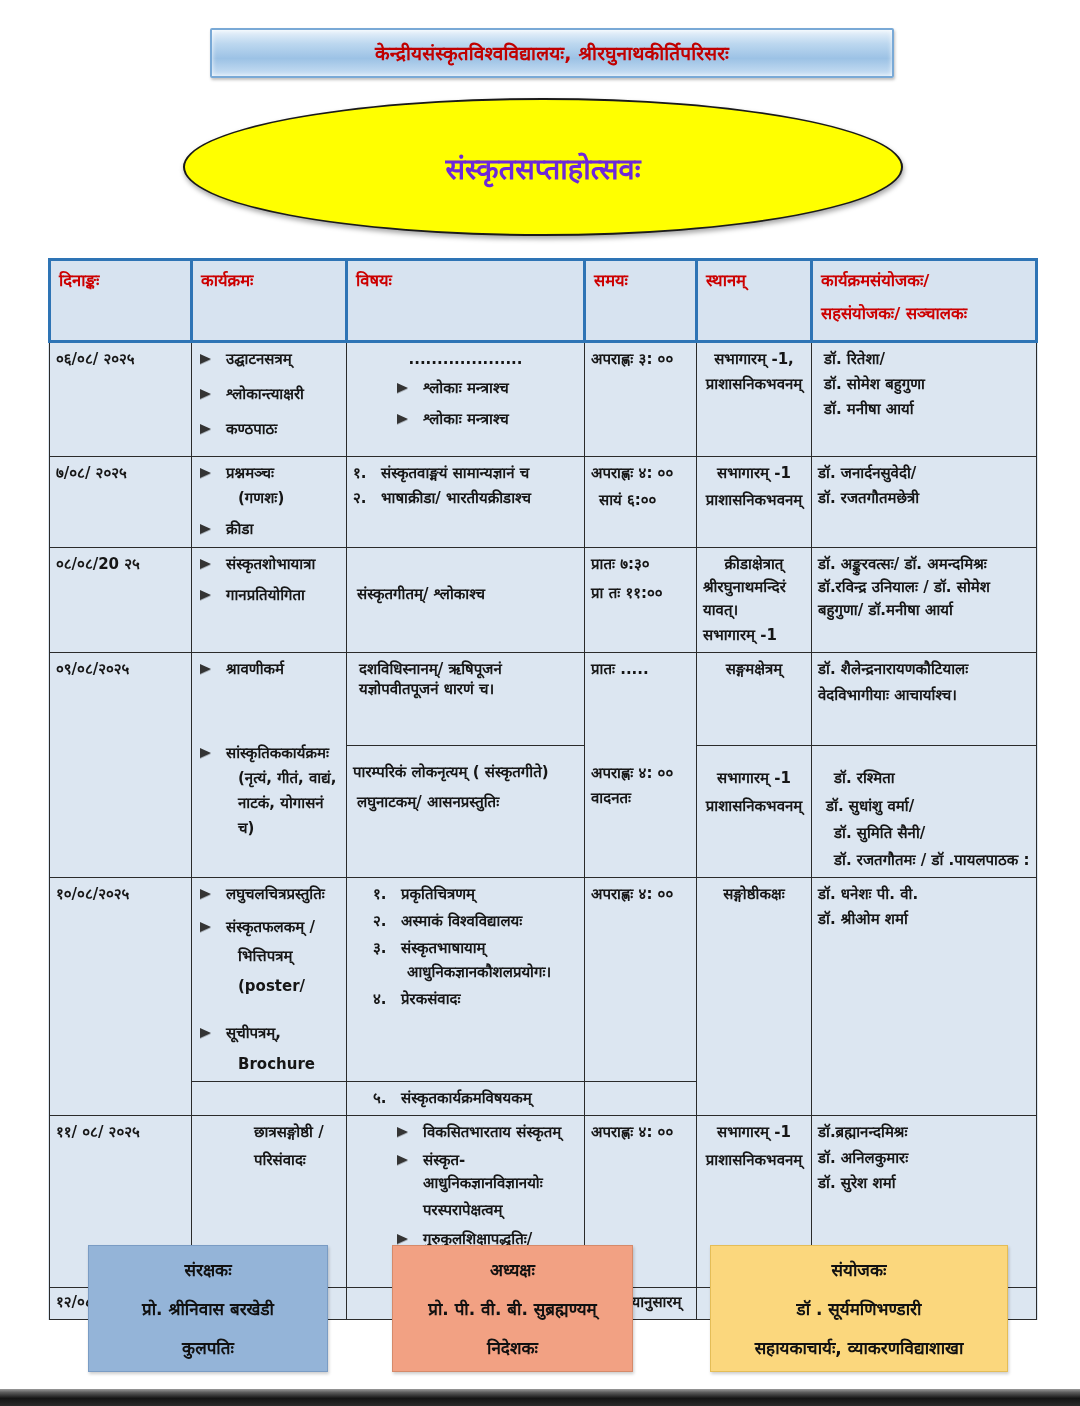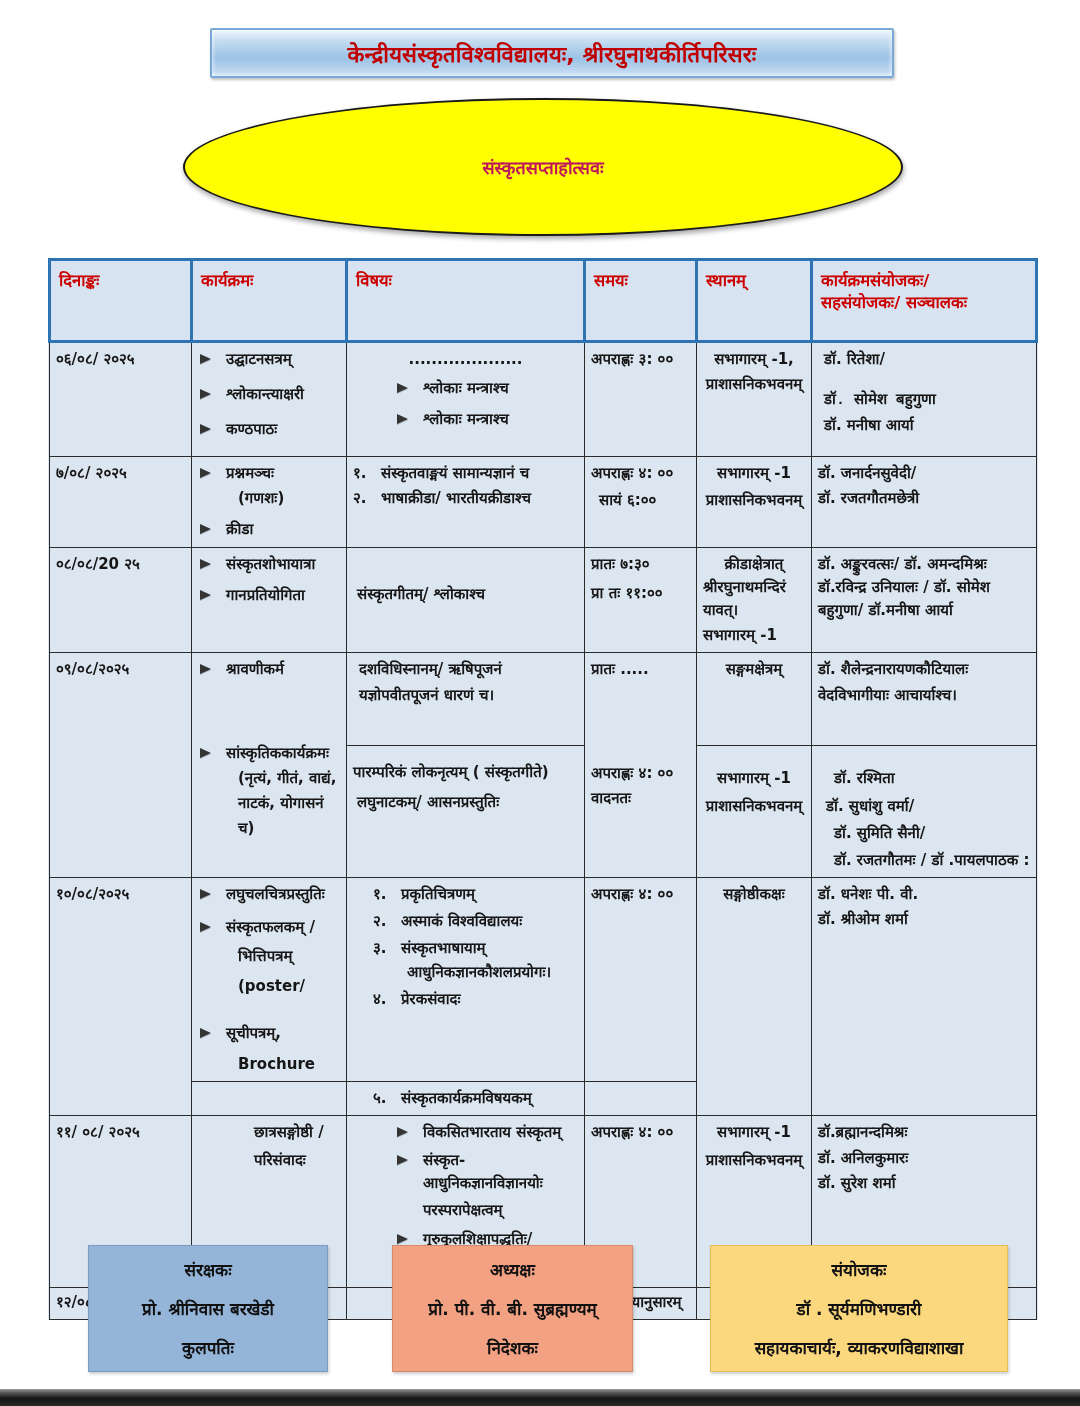--- a/index.html
+++ b/index.html
@@ -9,30 +9,30 @@
     color:#111;
   }
   
   .banner{
     position:absolute;left:210px;top:28px;width:680px;height:46px;
     background:linear-gradient(180deg,#eaf3fb 0%,#bcd7ef 30%,#9cc2e5 62%,#cbe0f4 100%);
     border:2px solid #79a9d6;border-radius:2px;
     box-shadow:inset 0 0 5px rgba(255,255,255,.9),1px 2px 3px rgba(0,0,0,.25);
     display:flex;align-items:center;justify-content:center;
   }
-  .banner-text{color:var(--banner_text,#c00000);font-weight:bold;font-size:22px;letter-spacing:.2px;}
+  .banner-text{color:var(--banner_text,#c00000);font-weight:bold;font-size:19px;letter-spacing:.2px;}
   
   .ellipse{
     position:absolute;left:183px;top:98px;width:716px;height:134px;
     background:var(--ellipse_bg,#ffff00);
     border:2px solid #1a1a1a;border-radius:50%;
     box-shadow:1px 3px 5px rgba(0,0,0,.35);
     display:flex;flex-direction:column;align-items:center;justify-content:center;gap:10px;
   }
-  .ellipse-title{font-size:18px;font-weight:bold;color:#be185d;}
+  .ellipse-title{font-size:29px;font-weight:bold;color:#6d28d9;}
   .ellipse-subtitle{font-size:15px;font-weight:bold;color:var(--ellipse_subtitle,#e00000);text-align:center;padding:0 46px;}
   
   table.schedule{
     position:absolute;left:48px;top:258px;width:987px;
     border-collapse:collapse;table-layout:fixed;
     background:var(--table_bg,#dce6f1);
   }
   table.schedule td{
     border:1px solid #2b2b2b;vertical-align:top;
     padding:7px 6px;font-size:15px;font-weight:600;line-height:1.28;color:#161616;
@@ -104,21 +104,21 @@
           <div class="line">विषयः</div>
         </th>
     <th>
           <div class="line">समयः</div>
         </th>
     <th>
           <div class="line">स्थानम्</div>
         </th>
     <th>
           <div class="line">कार्यक्रमसंयोजकः/</div>
-          <div class="line" style="margin-top: 1px;">सहसंयोजकः/ सञ्चालकः</div>
+          <div class="line" style="margin-top: 12px;">सहसंयोजकः/ सञ्चालकः</div>
         </th>
   </tr>
   <tr class="tr1">
     <td>
           <div class="line">०६/०८/ २०२५</div>
         </td>
     <td>
           <div class="line bl">
             <span class="mk arrow"></span>
             <span>उद्घाटनसत्रम्</span>
@@ -145,21 +145,21 @@
         </td>
     <td>
           <div class="line">अपराह्णः ३: ००</div>
         </td>
     <td>
           <div class="line ctr">सभागारम् -1,</div>
           <div class="line ctr" style="margin-top: 6px;">प्राशासनिकभवनम्</div>
         </td>
     <td>
           <div class="line" style="padding-left: 6px;">डॉ. रितेशा/</div>
-          <div class="line" style="margin-top: 22px; padding-left: 6px; font-family: Liberation Mono, monospace;">डॉ. सोमेश बहुगुणा</div>
+          <div class="line" style="margin-top: 6px; padding-left: 6px;">डॉ. सोमेश बहुगुणा</div>
           <div class="line" style="margin-top: 6px; padding-left: 6px;">डॉ. मनीषा आर्या</div>
         </td>
   </tr>
   <tr class="tr2">
     <td>
           <div class="line">७/०८/ २०२५</div>
         </td>
     <td>
           <div class="line bl">
             <span class="mk arrow"></span>
@@ -239,21 +239,21 @@
           <div class="line bl" style="margin-top: 64px;">
             <span class="mk arrow"></span>
             <span>सांस्कृतिककार्यक्रमः</span>
           </div>
           <div class="line" style="margin-top: 6px; padding-left: 40px;">(नृत्यं, गीतं, वाद्यं,</div>
           <div class="line" style="margin-top: 6px; padding-left: 40px;">नाटकं,  योगासनं</div>
           <div class="line" style="margin-top: 6px; padding-left: 40px;">च)</div>
         </td>
     <td>
           <div class="line" style="padding-left: 6px;">दशविधिस्नानम्/ ऋषिपूजनं</div>
-          <div class="line" style="margin-top: 6px; padding-left: 6px;">यज्ञोपवीतपूजनं धारणं च।</div>
+          <div class="line" style="padding-left: 6px;">यज्ञोपवीतपूजनं धारणं च।</div>
         </td>
     <td rowspan="2">
           <div class="line">प्रातः .....</div>
           <div class="line" style="margin-top: 84px;">अपराह्णः ४: ००</div>
           <div class="line" style="margin-top: 6px;">वादनतः</div>
         </td>
     <td>
           <div class="line ctr">सङ्गमक्षेत्रम्</div>
         </td>
     <td>

